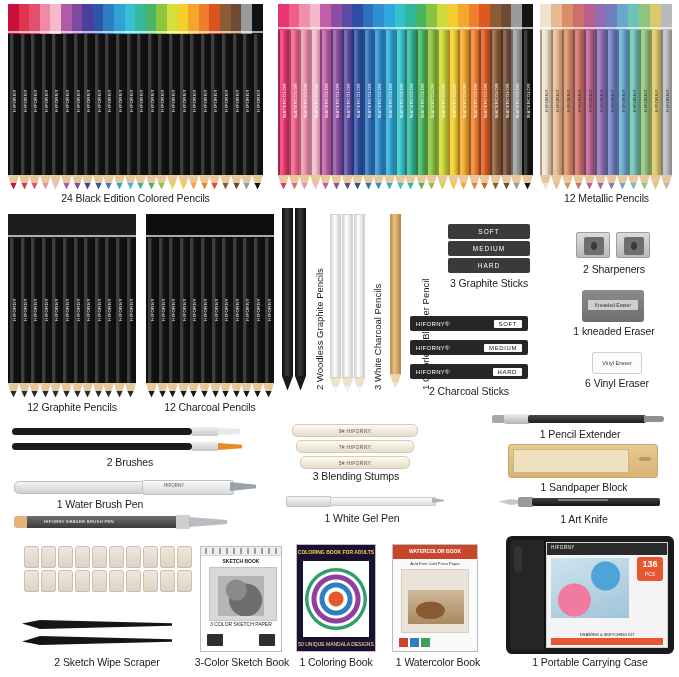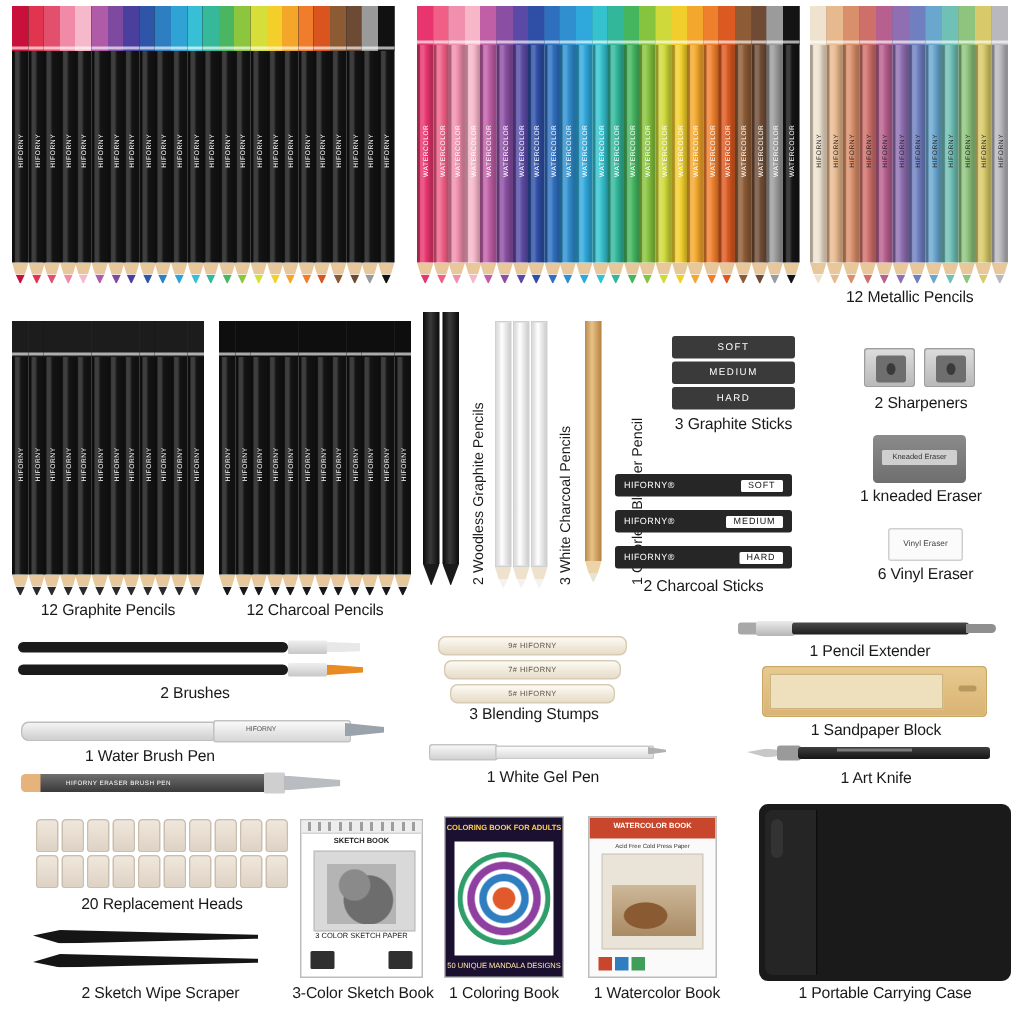--- a/index.html
+++ b/index.html
@@ -283,20 +283,21 @@
         <div class="pbody" style="height: 171px; background: rgb(20, 20, 20);">
           <div class="shade" style="height: 171px;"></div>
         </div>
         <div class="cap" style="background: rgb(17, 17, 17); height: 30px;"></div>
         <div class="capband" style="top: 27px;"></div>
         <div class="brandv" style="top: 94px;">HIFORNY</div>
         <div class="wood" style="top: 171px;"></div>
         <div class="lead" style="top: 179px; background: rgb(17, 17, 17);"></div>
       </div>
     </div>
+  <div class="caption" style="left:8px;top:192px;width:255px;">24 Black Edition Colored Pencils</div>
 
   <div class="grp" id="g-water" style="left:278px;top:4px;width:255px;height:185px;">
       <div class="pencil" style="left: 0px; height: 185px;">
         <div class="pbody" style="height: 171px; background: rgb(232, 53, 109);">
           <div class="shade" style="height: 171px;"></div>
         </div>
         <div class="cap" style="background: rgb(232, 53, 109); height: 26px;"></div>
         <div class="capband" style="top: 23px;"></div>
         <div class="brandv" style="top: 94px;">WATERCOLOR</div>
         <div class="wood" style="top: 171px;"></div>
@@ -1078,21 +1079,20 @@
       <div class="head" style="left: 17px; top: 24px; width: 13px; height: 20px;"></div>
       <div class="head" style="left: 34px; top: 24px; width: 13px; height: 20px;"></div>
       <div class="head" style="left: 51px; top: 24px; width: 13px; height: 20px;"></div>
       <div class="head" style="left: 68px; top: 24px; width: 13px; height: 20px;"></div>
       <div class="head" style="left: 85px; top: 24px; width: 13px; height: 20px;"></div>
       <div class="head" style="left: 102px; top: 24px; width: 13px; height: 20px;"></div>
       <div class="head" style="left: 119px; top: 24px; width: 13px; height: 20px;"></div>
       <div class="head" style="left: 136px; top: 24px; width: 13px; height: 20px;"></div>
       <div class="head" style="left: 153px; top: 24px; width: 13px; height: 20px;"></div>
     </div>
-  <div class="caption" style="left:20px;top:597px;width:176px;">20 Replacement Heads</div>
 
   <div class="grp" style="left:22px;top:618px;width:170px;height:36px;">
     <div style="position:absolute;left:0;top:2px;width:150px;height:9px;background:#151515;
                 clip-path:polygon(0 40%,12% 0,100% 35%,100% 65%,12% 100%);"></div>
     <div style="position:absolute;left:0;top:18px;width:150px;height:9px;background:#151515;
                 clip-path:polygon(0 60%,12% 0,100% 35%,100% 65%,12% 100%);"></div>
   </div>
   <div class="caption" style="left:12px;top:656px;width:190px;">2 Sketch Wipe Scraper</div>
 
   <div class="book" style="left:200px;top:546px;width:82px;height:106px;">
@@ -1139,16 +1139,30 @@
       <div style="width:9px;height:9px;background:#c8472c;"></div>
       <div style="width:9px;height:9px;background:#2f7fc0;"></div>
       <div style="width:9px;height:9px;background:#3f9e5a;"></div>
     </div>
   </div>
   <div class="caption" style="left:384px;top:656px;width:108px;">1 Watercolor Book</div>
 
   <div class="box" style="left:506px;top:536px;width:168px;height:118px;background:#1a1a1a;border-radius:6px;">
     <div style="position:absolute;left:4px;top:4px;width:34px;height:110px;background:#252525;border-right:1px solid #0d0d0d;border-radius:5px 0 0 5px;"></div>
     <div style="position:absolute;left:8px;top:10px;width:8px;height:26px;background:#333;border-radius:4px;"></div>
+    <div style="position:absolute;left:40px;top:6px;right:6px;bottom:6px;background:#f4f4f4;border:1px solid #d2d2d2;overflow:hidden;">
+      <div style="position:absolute;left:0;right:0;top:0;height:12px;background:#2b2b2b;"></div>
+      <div style="position:absolute;left:4px;top:2px;font-size:4.5px;color:#fff;letter-spacing:.5px;">HIFORNY</div>
+      <div style="position:absolute;right:4px;top:14px;width:26px;height:24px;background:#e8562f;border-radius:3px;text-align:center;">
+        <div style="font-size:9px;color:#fff;font-weight:bold;line-height:14px;">136</div>
+        <div style="font-size:5px;color:#fff;line-height:7px;">PCS</div>
+      </div>
+      <div style="position:absolute;left:4px;top:15px;width:78px;height:60px;background:
+          radial-gradient(circle at 30% 70%,#f07aa0 0 16px,transparent 17px),
+          radial-gradient(circle at 70% 30%,#4fa3d8 0 14px,transparent 15px),
+          linear-gradient(160deg,#cfe3ee,#9fc4d8);"></div>
+      <div style="position:absolute;left:4px;bottom:10px;right:4px;font-size:4px;color:#222;text-align:center;">DRAWING &amp; SKETCHING KIT</div>
+      <div style="position:absolute;left:4px;bottom:2px;right:4px;height:7px;background:#e8562f;"></div>
+    </div>
   </div>
   <div class="caption" style="left:502px;top:656px;width:176px;">1 Portable Carrying Case</div>
 
 </div>
 
 </body></html>

